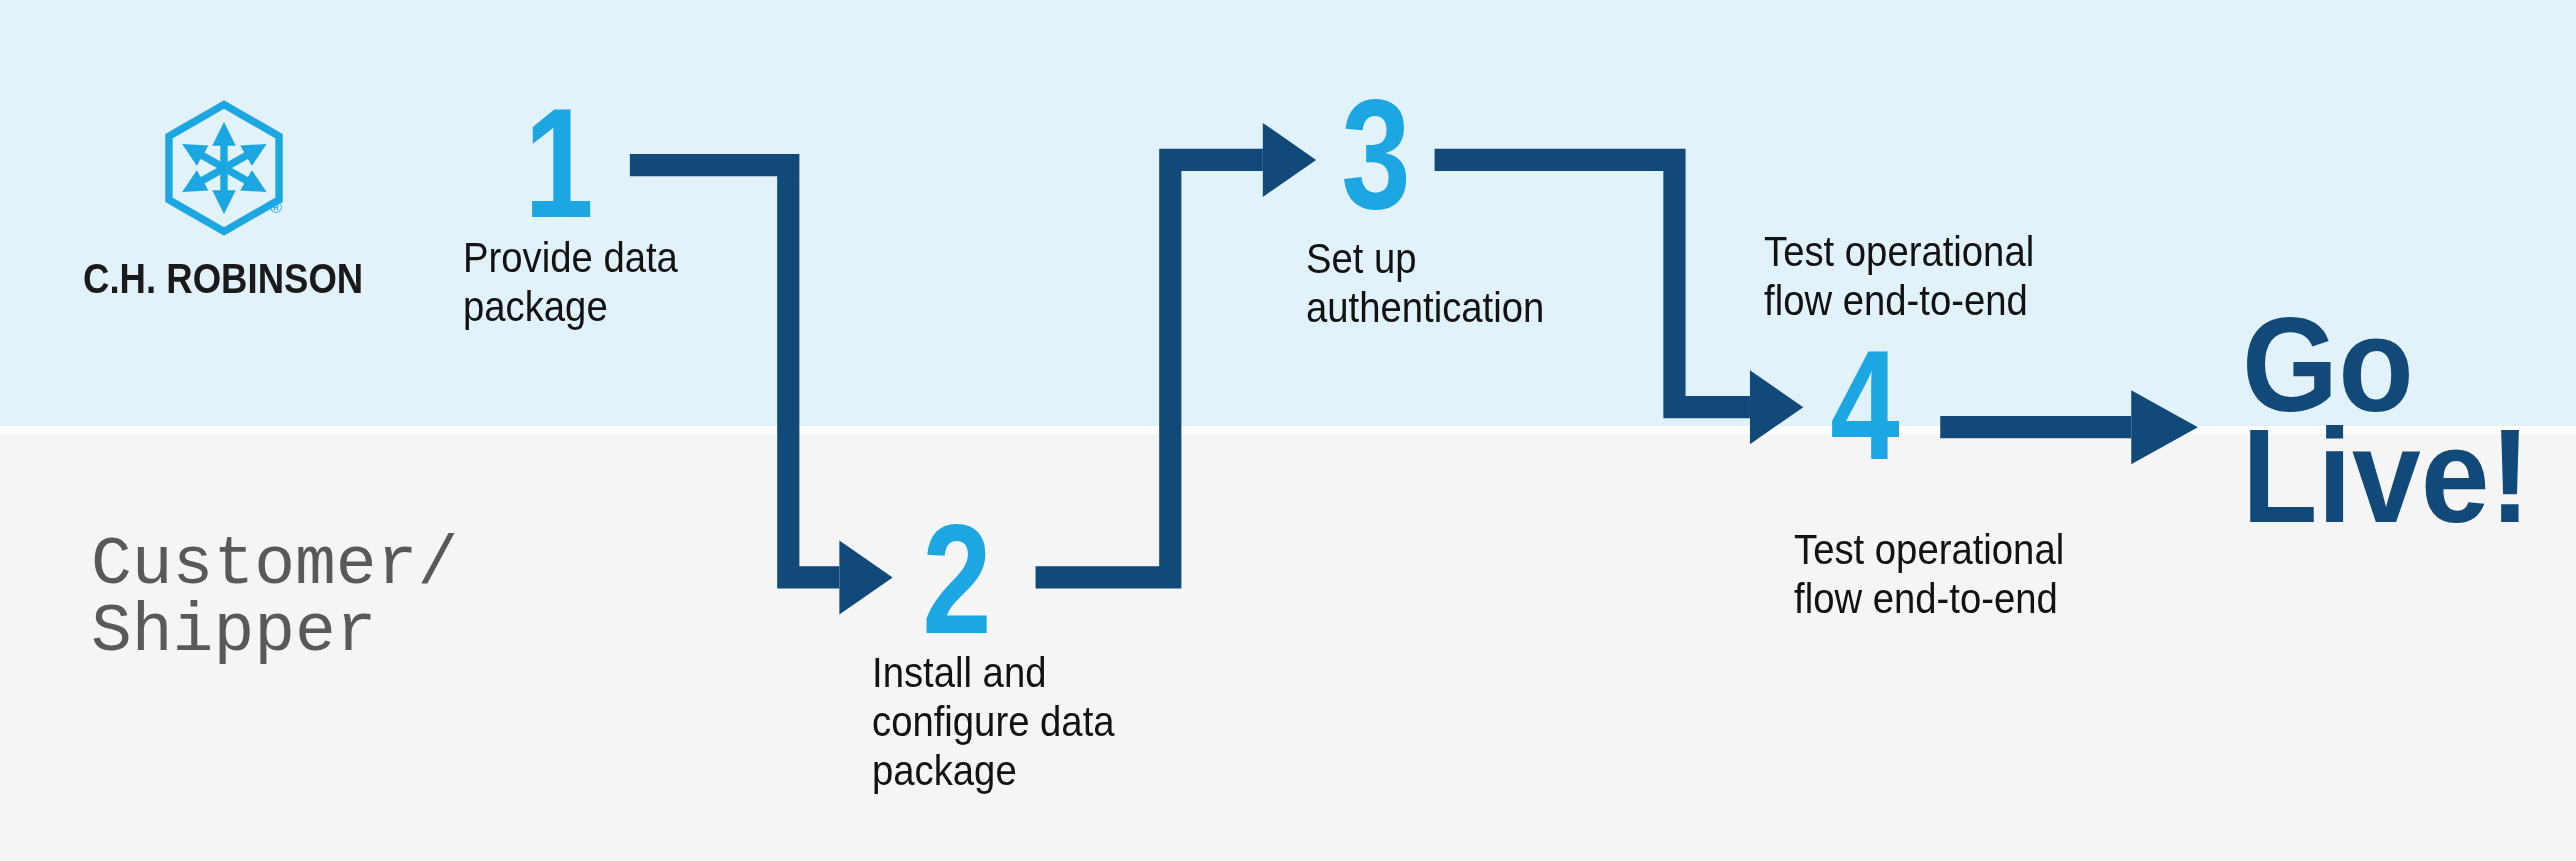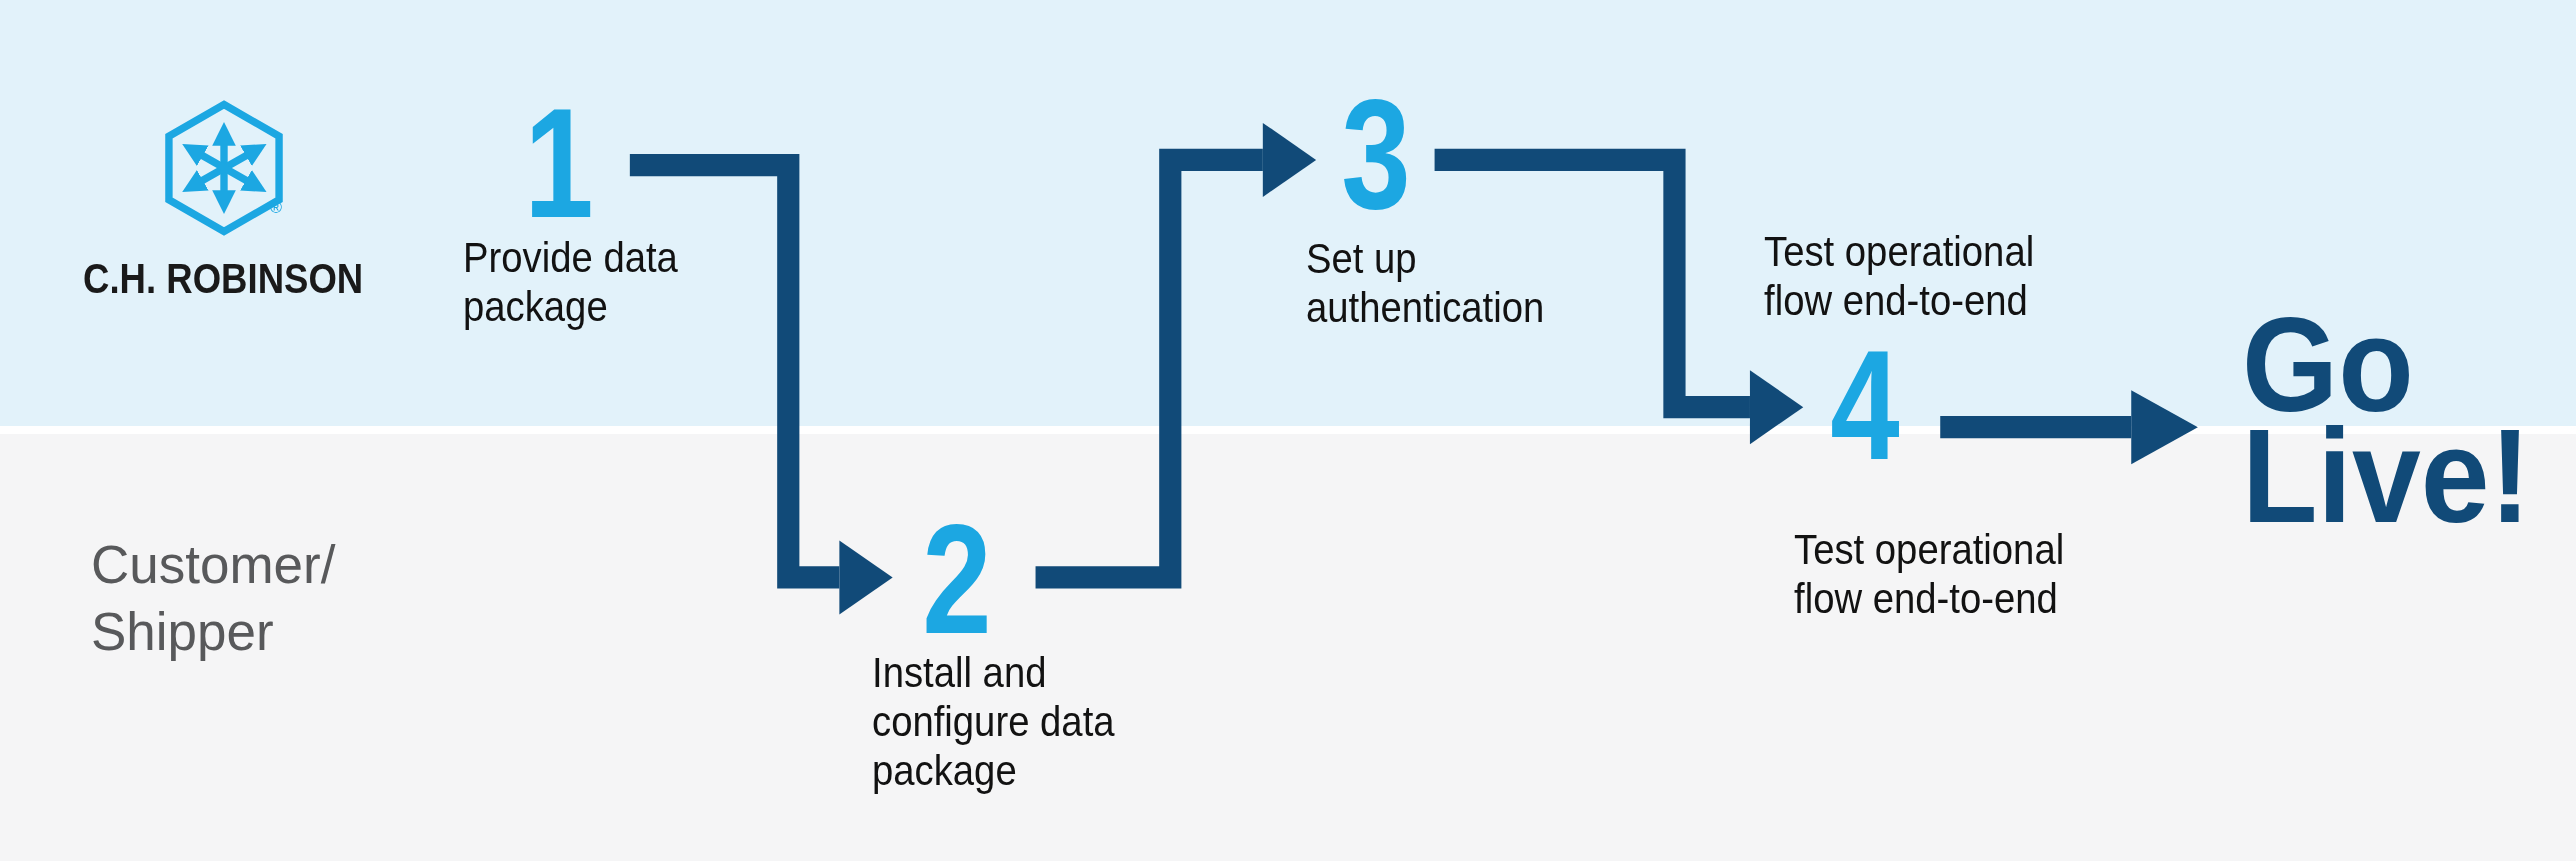--- a/index.html
+++ b/index.html
@@ -22,22 +22,22 @@
   .logo-icon .ax{stroke:var(--cyan);stroke-width:10px;}
   .logo-icon .mk{fill:var(--cyan);}
   .registered{position:absolute;left:270px;top:198px;font-size:16.3px;color:var(--cyan);}
   .wordmark{
     position:absolute;left:83px;top:254px;font-size:43px;font-weight:bold;
     color:var(--wordmark-black);white-space:nowrap;letter-spacing:0px;
     transform:scaleX(.85);transform-origin:0 0;
   }
 
   .lane-label{
-    position:absolute;left:91px;top:531px;font-size:53px;line-height:67px;
-    color:var(--text-gray);white-space:pre-line;
+    position:absolute;left:91px;top:531px;font-size:68px;line-height:67px;
+    color:var(--text-gray);white-space:pre-line;font-family:Liberation Mono, monospace;
   }
 
   .arrows{position:absolute;left:0;top:0;width:2576px;height:861px;}
   .arrows .shaft{fill:none;stroke:var(--navy);stroke-width:30px;stroke-linejoin:miter;}
   .arrows .head{fill:var(--navy);stroke:none;}
 
   .num{
     position:absolute;width:148px;text-align:center;
     font-size:156px;line-height:156px;font-weight:bold;color:var(--cyan);
     transform:scaleX(.8);transform-origin:50% 0;

